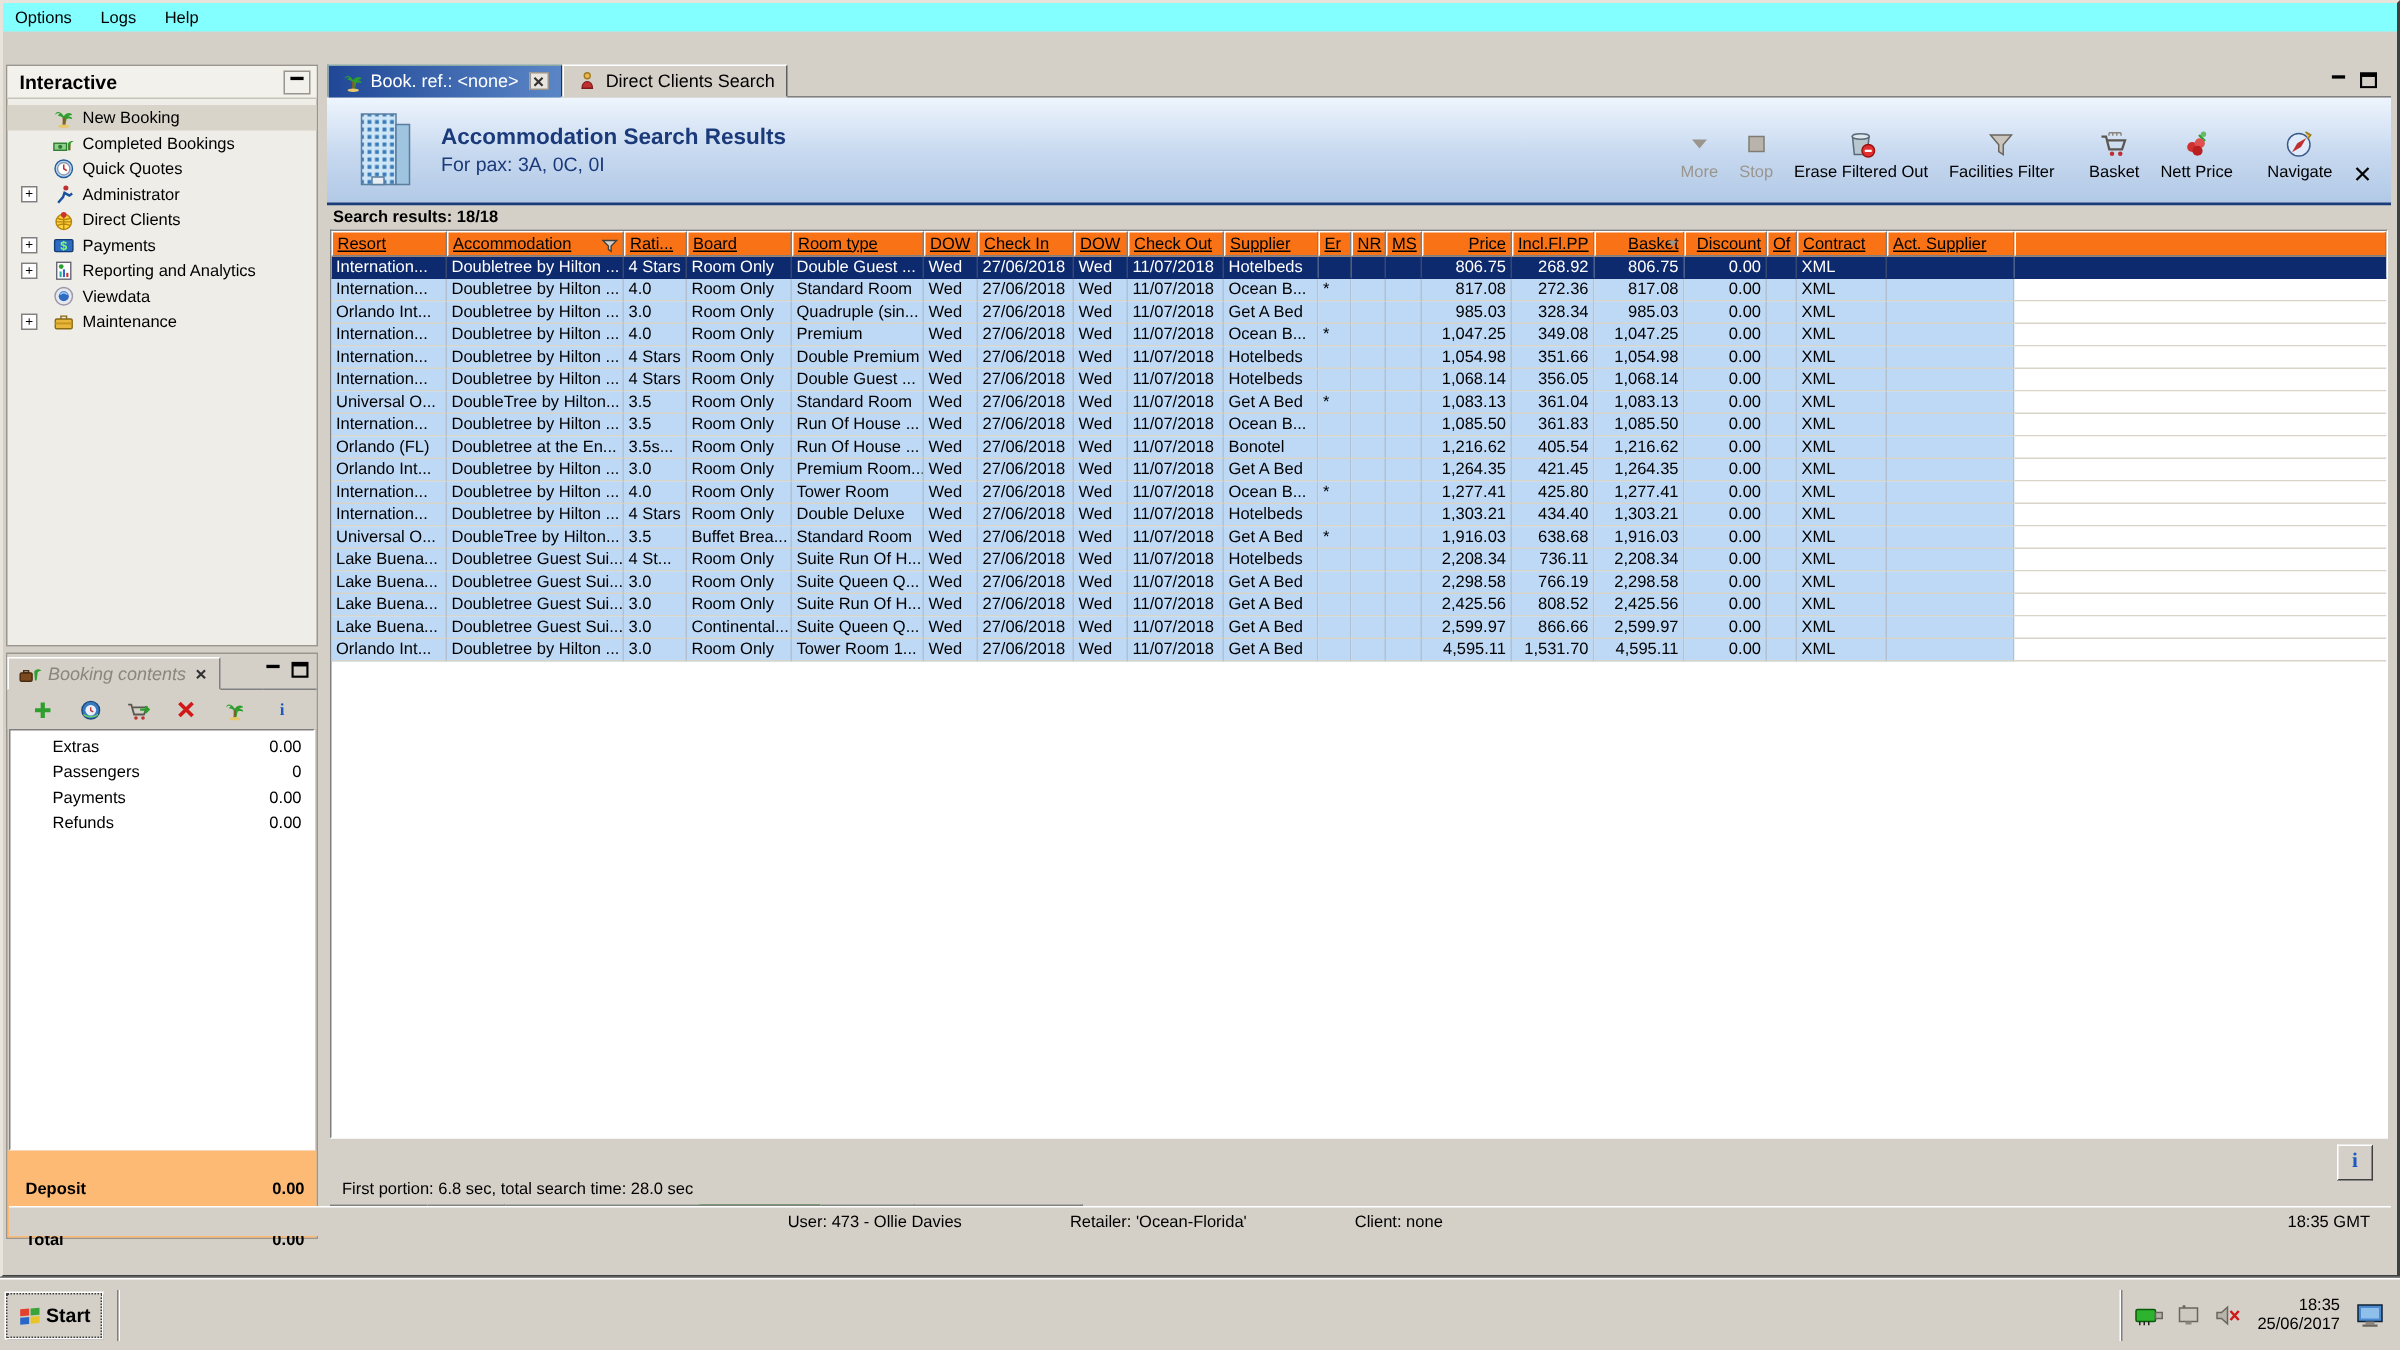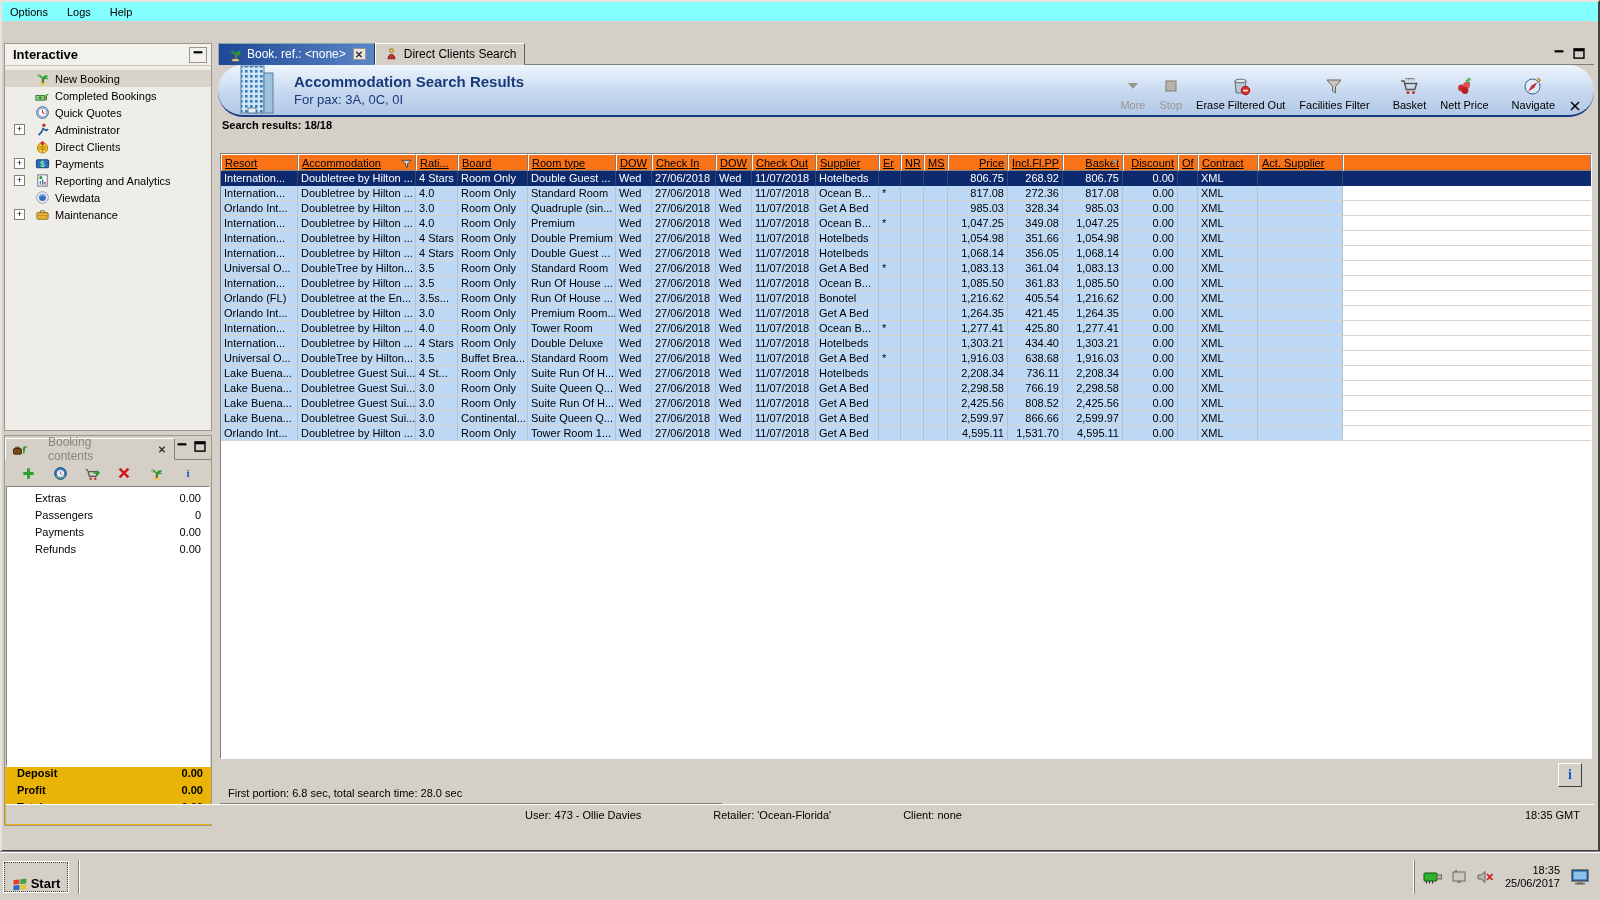--- a/index.html
+++ b/index.html
@@ -42,51 +42,51 @@
   .expander { width:11px; height:11px; margin-left:9px; border:1px solid #808080; background:#fff;
     font-size:9px; line-height:9px; text-align:center; flex:none; }
   .exp-spacer { width:20px; flex:none; }
   .tree-item .icon { width:18px; height:16px; margin:0 4px 0 8px; flex:none; }
   .tree-item .lbl { white-space:nowrap; }
 
   
   .booking-panel { position:absolute; left:0; bottom:0; right:2px; top:392px;
     border:1px solid #9a968e; background:#d4d0c8; display:flex; flex-direction:column; }
   .bk-tabrow { height:24px; display:flex; align-items:flex-end; background:#d4d0c8; padding-top:2px; }
-  .bk-tab { height:22px; display:flex; align-items:center; gap:20px; padding:0 6px;
+  .bk-tab { height:22px; display:flex; align-items:center; gap:4px; padding:0 6px;
     border:1px solid; border-color:#fff #808080 #d4d0c8 #fff; background:#d4d0c8;
-    color:#8a867e; font-size:12px; }
+    color:#8a867e; font-size:12px;font-style:italic; }
   .bk-tabrow .spacer { flex:1; border-bottom:1px solid #808080; height:22px; }
   .bk-winbtns { display:flex; gap:4px; padding:0 4px 4px 0; border-bottom:1px solid #808080; height:22px; align-items:center;}
   .bk-toolbar { height:26px; display:flex; align-items:center; justify-content:center; gap:14px;
     background:#d4d0c8; }
   .bk-toolbar .icon { width:18px; height:16px; cursor:pointer; }
   .bk-list { flex:1; background:#fff; border:1px solid; border-color:#808080 #fff #fff #808080;
     margin:0 1px; padding-top:2px; }
   .bk-row { height:17px; display:flex; align-items:center; padding:0 8px 0 28px; }
   .bk-row .lbl { flex:1; }
-  .bk-totals { height:58px; background:#eab308; padding:0 8px 0 12px; }
+  .bk-totals { height:58px; background:#fdba74; padding:20px 8px 0 12px; }
   .bk-trow { height:17px; display:flex; font-weight:bold; }
   .bk-trow .lbl { flex:1; }
 
   
   .main-panel { position:absolute; left:214px; top:4px; right:2px; bottom:0; background:#d4d0c8; }
   .tabstrip { height:22px; display:flex; align-items:flex-end; }
   .doc-tab { height:22px; display:flex; align-items:center; gap:4px; padding:0 8px;
     border:1px solid; border-color:#fff #606060 transparent #fff; background:#d4d0c8; font-size:12px;text-align:center; }
   .doc-tab.active { background:linear-gradient(90deg,#1f4796,#5b86c6); color:#fff;
     border-color:#8aa #234 transparent #8aa; }
   .doc-tab .icon { width:16px; height:15px; }
   .tab-close { width:13px; height:12px; background:#e8e5de; border:1px solid #9a968e;
     display:inline-flex; align-items:center; justify-content:center; margin-left:3px; }
   .tabstrip .spacer { flex:1; border-bottom:1px solid #808080; height:22px; }
   .strip-btns { display:flex; gap:6px; align-items:center; height:22px; border-bottom:1px solid #808080; padding:0 8px; }
 
-  .banner { height:52px; background:linear-gradient(#eef5fd,#c6d8ef 55%,#b2c9e6);
-    border-bottom:2px solid #1b3c7a; display:flex; align-items:center;border-radius:25px; }
+  .banner { height:72px; background:linear-gradient(#eef5fd,#c6d8ef 55%,#b2c9e6);
+    border-bottom:2px solid #1b3c7a; display:flex; align-items:center; }
   .banner .bld { width:46px; height:52px; margin:0 14px 0 16px; }
   .banner-titles { flex:1; color:#1a3a7a; }
   .banner-title { font-size:15px; font-weight:bold; }
   .banner-sub { font-size:13px; margin-top:2px; }
   .main-toolbar { display:flex; align-items:center; height:100%; padding-right:6px; }
   .tb-group { display:flex; height:46px; align-items:stretch; }
   .tb-sep { width:1px; background:#9a968e; margin:8px 4px; }
   .tb-btn { display:flex; flex-direction:column; align-items:center; justify-content:flex-end;
     padding:2px 7px; cursor:pointer; color:#000; }
   .tb-btn .icon { width:22px; height:22px; margin-bottom:2px; }
@@ -130,21 +130,21 @@
   .statusbar { position:absolute; left:2px; right:2px; bottom:2px; height:20px; background:#d4d0c8;
     border-top:1px solid #fff; display:flex; align-items:center;gap:44px; }
   .sb-spacer { flex:1; }
   .sb-seg { margin:0 14px; white-space:nowrap; }
   .sb-time { margin-right:14px; white-space:nowrap; }
 
   .taskbar { position:absolute; left:0; right:0; bottom:0; height:48px; background:#d4d0c8;
     border-top:1px solid #fff; box-shadow:0 -1px 0 #808080; display:flex; align-items:center; }
   .start-btn { width:64px; height:30px; margin-left:4px; background:#d4d0c8;
     border:1px dotted #404040; outline:1px solid #fff; box-shadow:1px 1px 0 #404040;
-    display:flex; align-items:flex-end; justify-content:center; gap:3px;
+    display:flex; align-items:center; justify-content:center; gap:3px;
     font-weight:bold; font-size:13px; }
   .task-divider { width:2px; height:34px; margin:0 6px 0 10px;
     border-left:1px solid #808080; border-right:1px solid #fff; }
   .task-btn { width:210px; height:30px; background:#fff; border:1px solid;
     border-color:#808080 #fff #fff #808080; display:flex; align-items:center; gap:6px;
     padding:0 6px; font-weight:bold; }
   .task-btn .icon { width:22px; height:20px; }
   .tray { margin-left:auto; height:34px; display:flex; align-items:center; gap:8px;
     border-left:1px solid #808080; box-shadow:-1px 0 0 #fff; padding:0 8px; }
   .tray .icon { width:20px; height:18px; }

